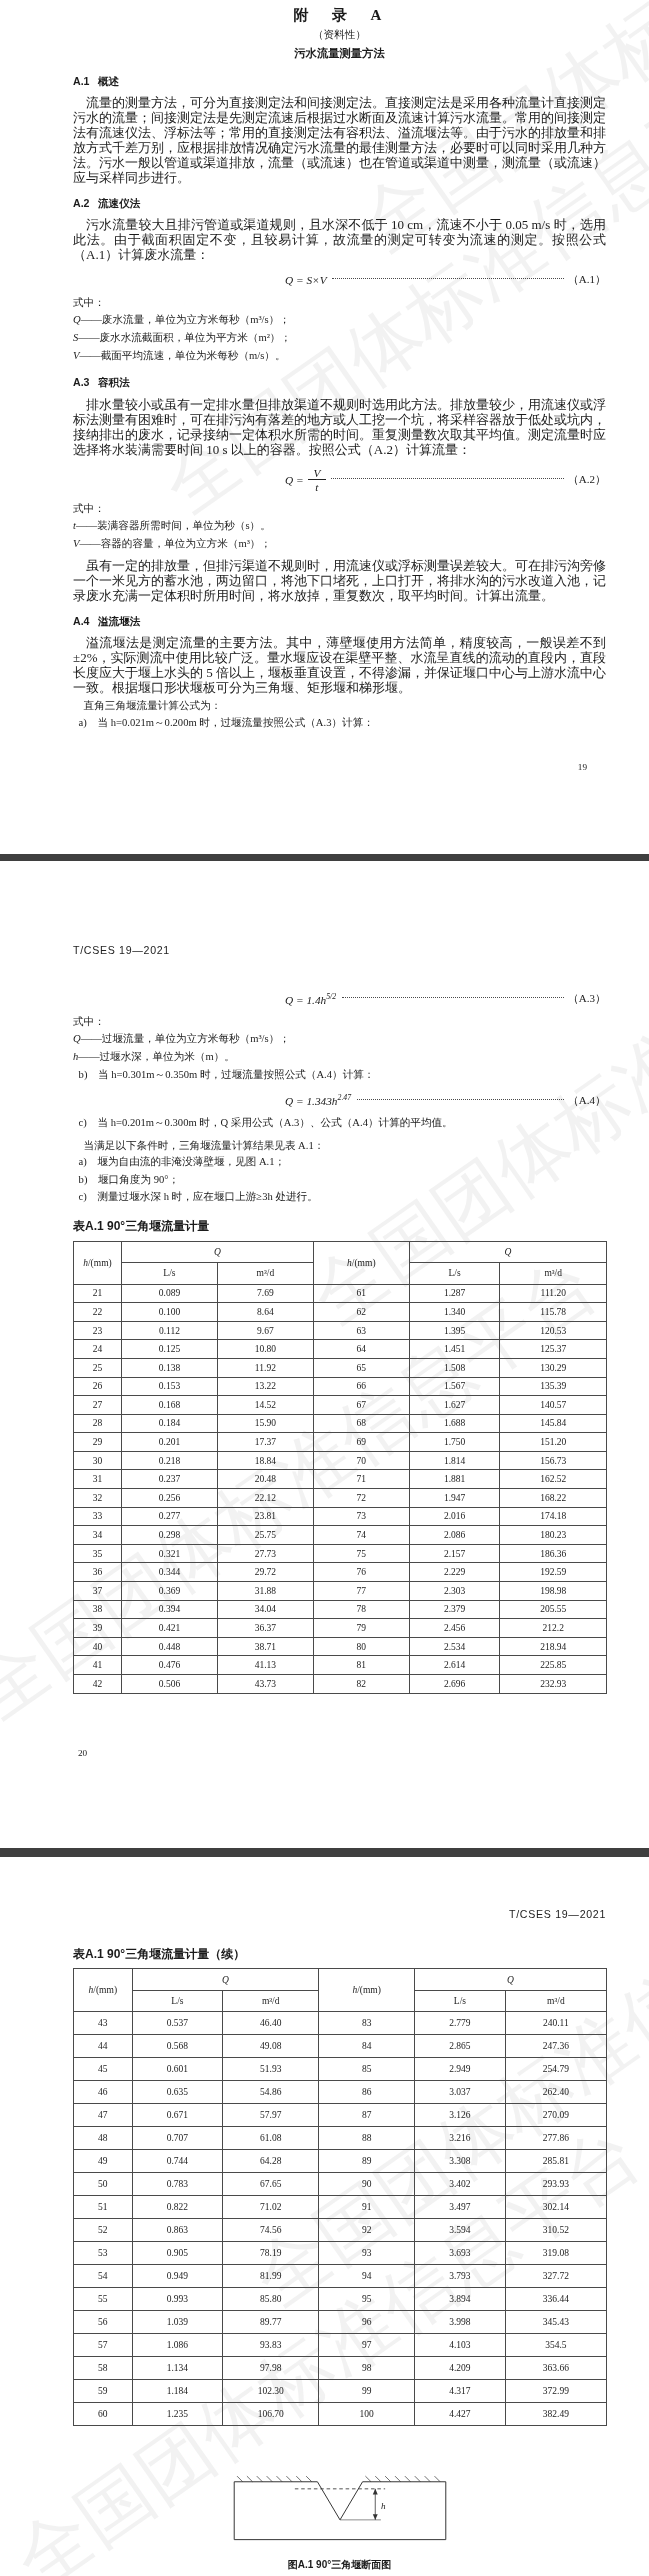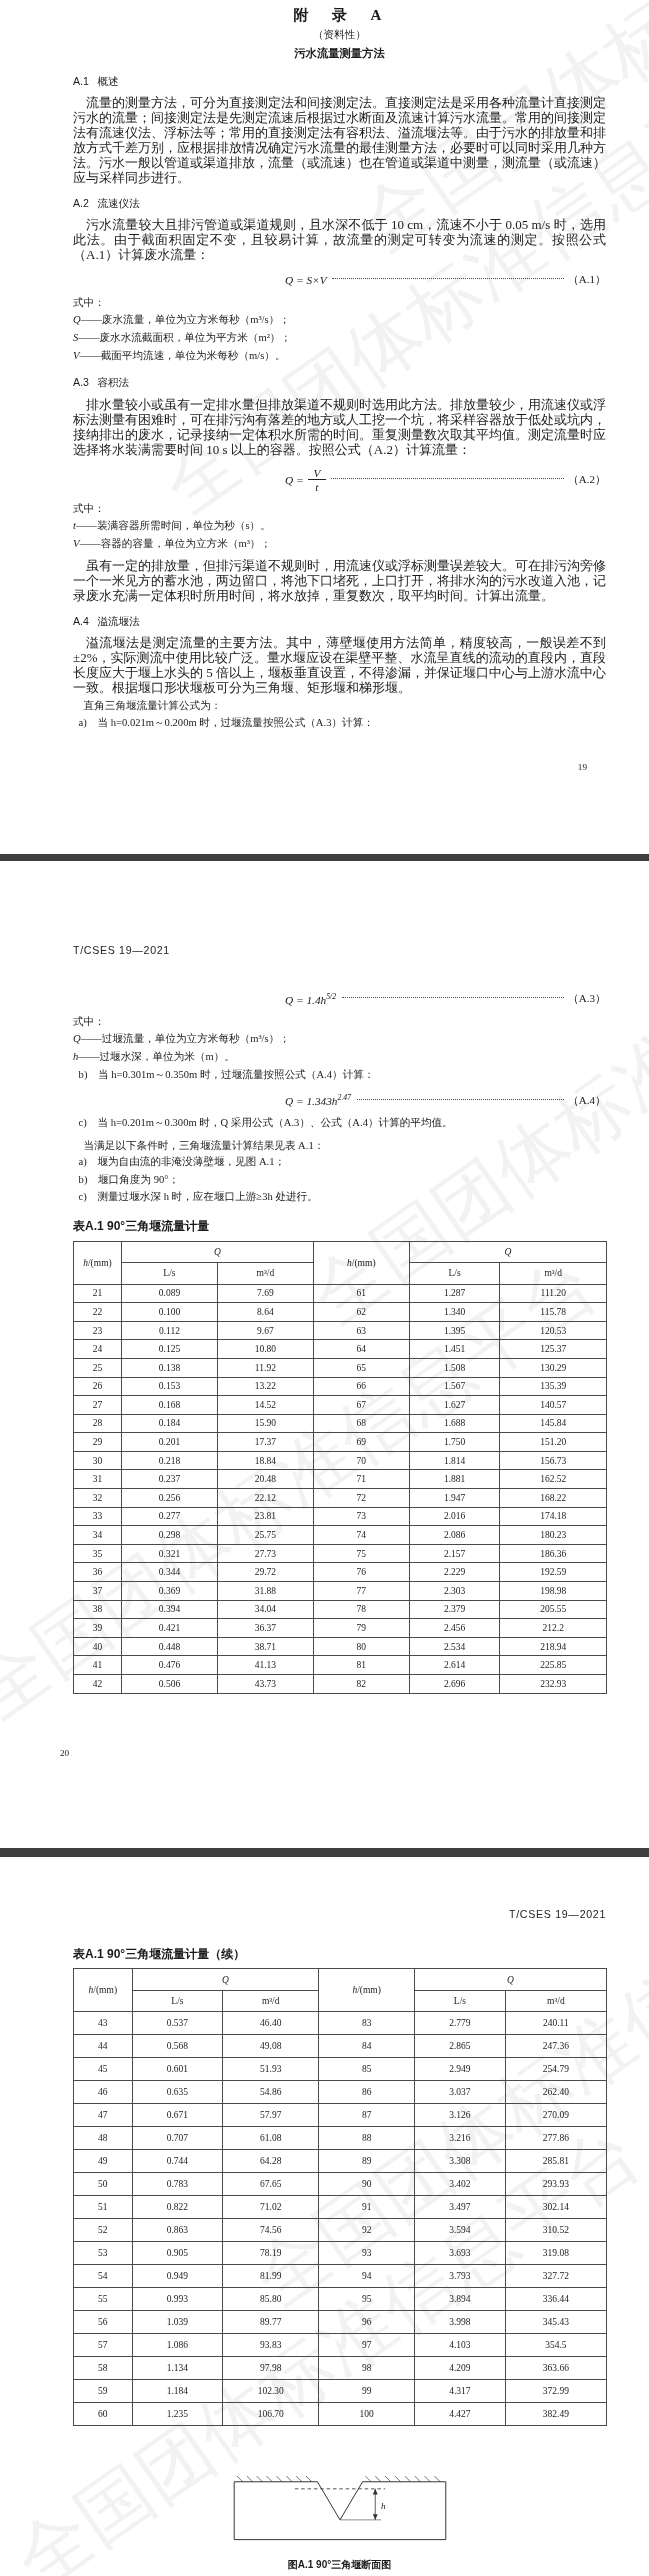--- a/index.html
+++ b/index.html
@@ -11,21 +11,21 @@
   .sep{width:649px;background:#3f3f3f;}
   #sep1{height:7px;}
   #sep2{height:9.2px;}
   .inner{position:relative;padding:0 43px 0 73px;}
   .wm{position:absolute;font-size:74px;color:rgba(70,70,70,0.07);transform:rotate(-35deg);white-space:nowrap;pointer-events:none;z-index:0;font-family:"Liberation Serif",serif;}
   .content{position:relative;z-index:1;}
   .title-block{text-align:center;padding-top:5.6px;line-height:19px;}
   .t1{font-size:15px;font-weight:700;letter-spacing:4.2px;}
   .t2{font-size:10.6px;}
   .t3{font-size:11.3px;font-weight:700;}
-  .sec-head{font-family:"Liberation Sans","DejaVu Sans",sans-serif;font-weight:400;font-size:10.6px;margin-top:11.3px;line-height:15.5px;}
+  .sec-head{font-family:"Liberation Sans","DejaVu Sans",sans-serif;font-weight:700;font-size:10.6px;margin-top:11.3px;line-height:15.5px;}
   .sec-head .sec-no{margin-right:8.5px;}
   .para{font-size:13px;line-height:15px;text-align:justify;text-indent:1em;margin-top:5.6px;}
   .lead-line{font-size:10.6px;line-height:15.5px;text-indent:1em;margin-top:2.8px;}
   .item-line{font-size:10.6px;line-height:16px;margin-top:1.4px;padding-left:5.6px;}
   .where{font-size:10.6px;line-height:17px;margin-top:7px;}
   .def-line{font-size:10.6px;line-height:17.6px;}
   .def-var{font-style:italic;font-family:"Liberation Serif",serif;}
   .formula-row{display:flex;align-items:center;margin:10px 0 7px 0;}
   .f-sp{width:212px;flex:0 0 auto;}
   .f-body{font-style:italic;font-size:11.3px;white-space:nowrap;}
@@ -327,21 +327,21 @@
             <td>42</td>
             <td>0.506</td>
             <td>43.73</td>
             <td>82</td>
             <td>2.696</td>
             <td>232.93</td>
           </tr>
         </tbody>
     </table>
   </div>
-  <div class="page-no" style="top:887px;left:60px;">20</div>
+  <div class="page-no" style="top:887px;left:78px;">20</div>
 </section>
 
 <div class="sep" id="sep2"></div>
 
 <section class="page" id="page3">
   <div class="wm" style="top:169px;left:197px;">全国团体标准信息平台</div>
   <div class="wm" style="top:451px;left:-42px;">全国团体标准信息平台</div>
   <div class="std-head" style="top:51px;right:43px;">T/CSES 19—2021</div>
   <div class="inner content" style="padding-top:76px;">
     <div class="tbl-title">表A.1 90°三角堰流量计量（续）</div>

